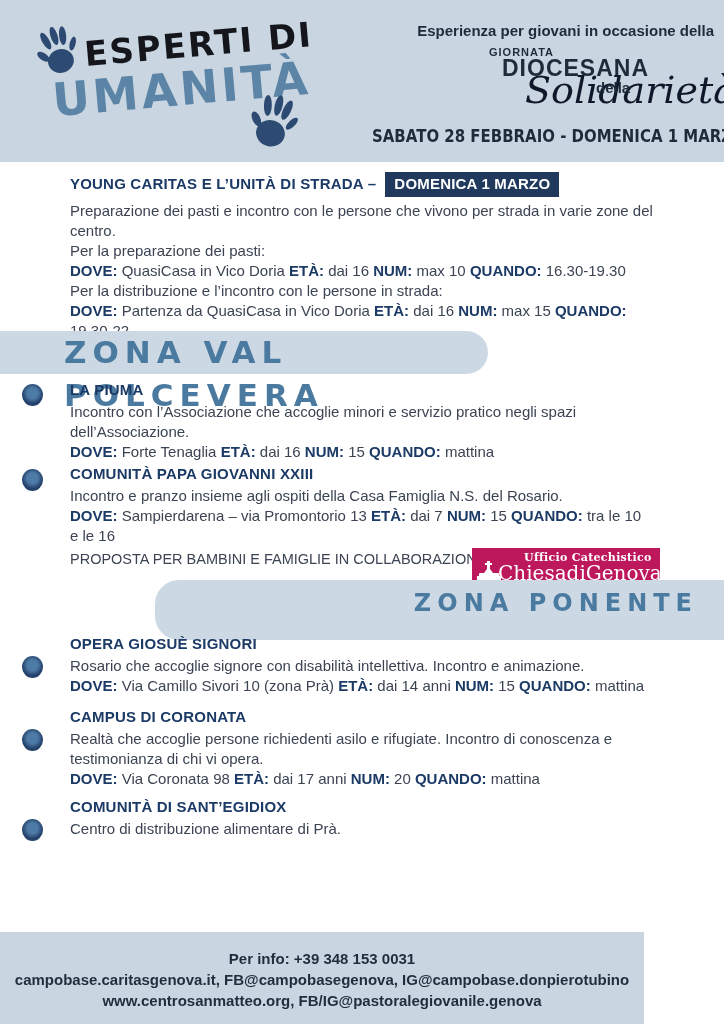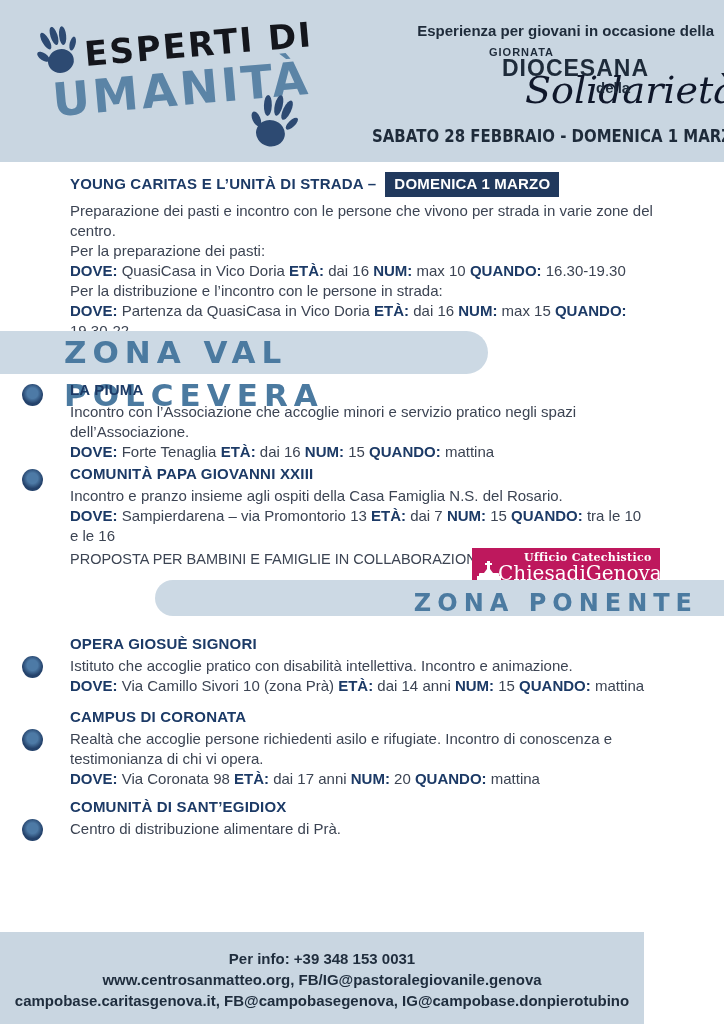--- a/index.html
+++ b/index.html
@@ -33,21 +33,21 @@
   .event-title-row{margin-bottom:4px;}
   .event-title{font-weight:bold;color:#1c3a66;letter-spacing:0.2px;}
   .badge{display:inline-block;background:#21395d;color:#ffffff;font-weight:bold;
          padding:2px 9px 3px 9px;margin-left:5px;letter-spacing:0.2px;}
   .rich b{color:#1c3a66;font-weight:bold;}
   
   .zone{position:absolute;background:#ccd9e4;color:#4b7aa0;font-weight:bold;
         font-family:"DejaVu Sans",sans-serif;}
   .zone-val{left:0;top:331px;width:488px;height:43px;border-radius:0 22px 22px 0;
             font-size:31px;letter-spacing:6px;line-height:43px;padding-left:64px;box-sizing:border-box;}
-  .zone-pon{left:155px;top:580px;width:569px;height:36px;border-radius:24px 0 0 24px;
+  .zone-pon{left:155px;top:580px;width:569px;height:60px;border-radius:24px 0 0 24px;
             font-size:24px;letter-spacing:6px;line-height:47px;text-align:right;
             padding-right:26px;box-sizing:border-box;}
   
   .item{position:absolute;left:70px;width:580px;font-size:15px;line-height:20px;}
   .item-title{font-weight:bold;color:#1c3a66;margin-bottom:2px;letter-spacing:0.2px;}
   .bullet{position:absolute;width:21px;height:22px;border-radius:50%;
           background:radial-gradient(circle at 50% 42%,#4d7aa6 0 32%,#24426b 62% 100%);}
   .b1{left:22px;top:384px;} .b2{left:22px;top:469px;} .b3{left:22px;top:656px;}
   .b4{left:22px;top:729px;} .b5{left:22px;top:819px;}
   .i1{top:380px;} .i2{top:464px;} .i3{top:634px;} .i4{top:707px;} .i5{top:797px;}
@@ -142,36 +142,36 @@
     </span>
     <div class="plogo-top">Ufficio Catechistico</div>
     <div class="plogo-bottom">ChiesadiGenova</div>
   </div>
 
   <div class="zone zone-pon">ZONA PONENTE</div>
 
   <span class="bullet b3"></span>
   <div class="item i3">
     <div class="item-title">OPERA GIOSUÈ SIGNORI</div>
-    <div class="rich"><span>Istituto che accoglie pratico con disabilità intellettiva. Incontro e animazione.</span></div>
+    <div class="rich"><span>Rosario che accoglie signore con disabilità intellettiva. Incontro e animazione.</span></div>
     <div class="rich"><b>DOVE:</b><span> Via Camillo Sivori 10 (zona Prà) </span><b>ETÀ:</b><span> dai 14 anni </span><b>NUM:</b><span> 15 </span><b>QUANDO:</b><span> mattina</span></div>
   </div>
 
   <span class="bullet b4"></span>
   <div class="item i4">
     <div class="item-title">CAMPUS DI CORONATA</div>
     <div class="rich"><span>Realtà che accoglie persone richiedenti asilo e rifugiate. Incontro di conoscenza e testimonianza di chi vi opera.</span></div>
     <div class="rich"><b>DOVE:</b><span> Via Coronata 98 </span><b>ETÀ:</b><span> dai 17 anni  </span><b>NUM:</b><span> 20 </span><b>QUANDO:</b><span> mattina</span></div>
   </div>
 
   <span class="bullet b5"></span>
   <div class="item i5">
     <div class="item-title">COMUNITÀ DI SANT’EGIDIOX</div>
     <div class="rich"><span>Centro di distribuzione alimentare di Prà.</span></div>
   </div>
 
   <div class="footer">
     <div>Per info: +39 348 153 0031</div>
+    <div>campobase.caritasgenova.it, FB@campobasegenova, IG@campobase.donpierotubino</div>
     <div>www.centrosanmatteo.org, FB/IG@pastoralegiovanile.genova</div>
-    <div>campobase.caritasgenova.it, FB@campobasegenova, IG@campobase.donpierotubino</div>
   </div>
 
 </div>
 
 </body></html>

